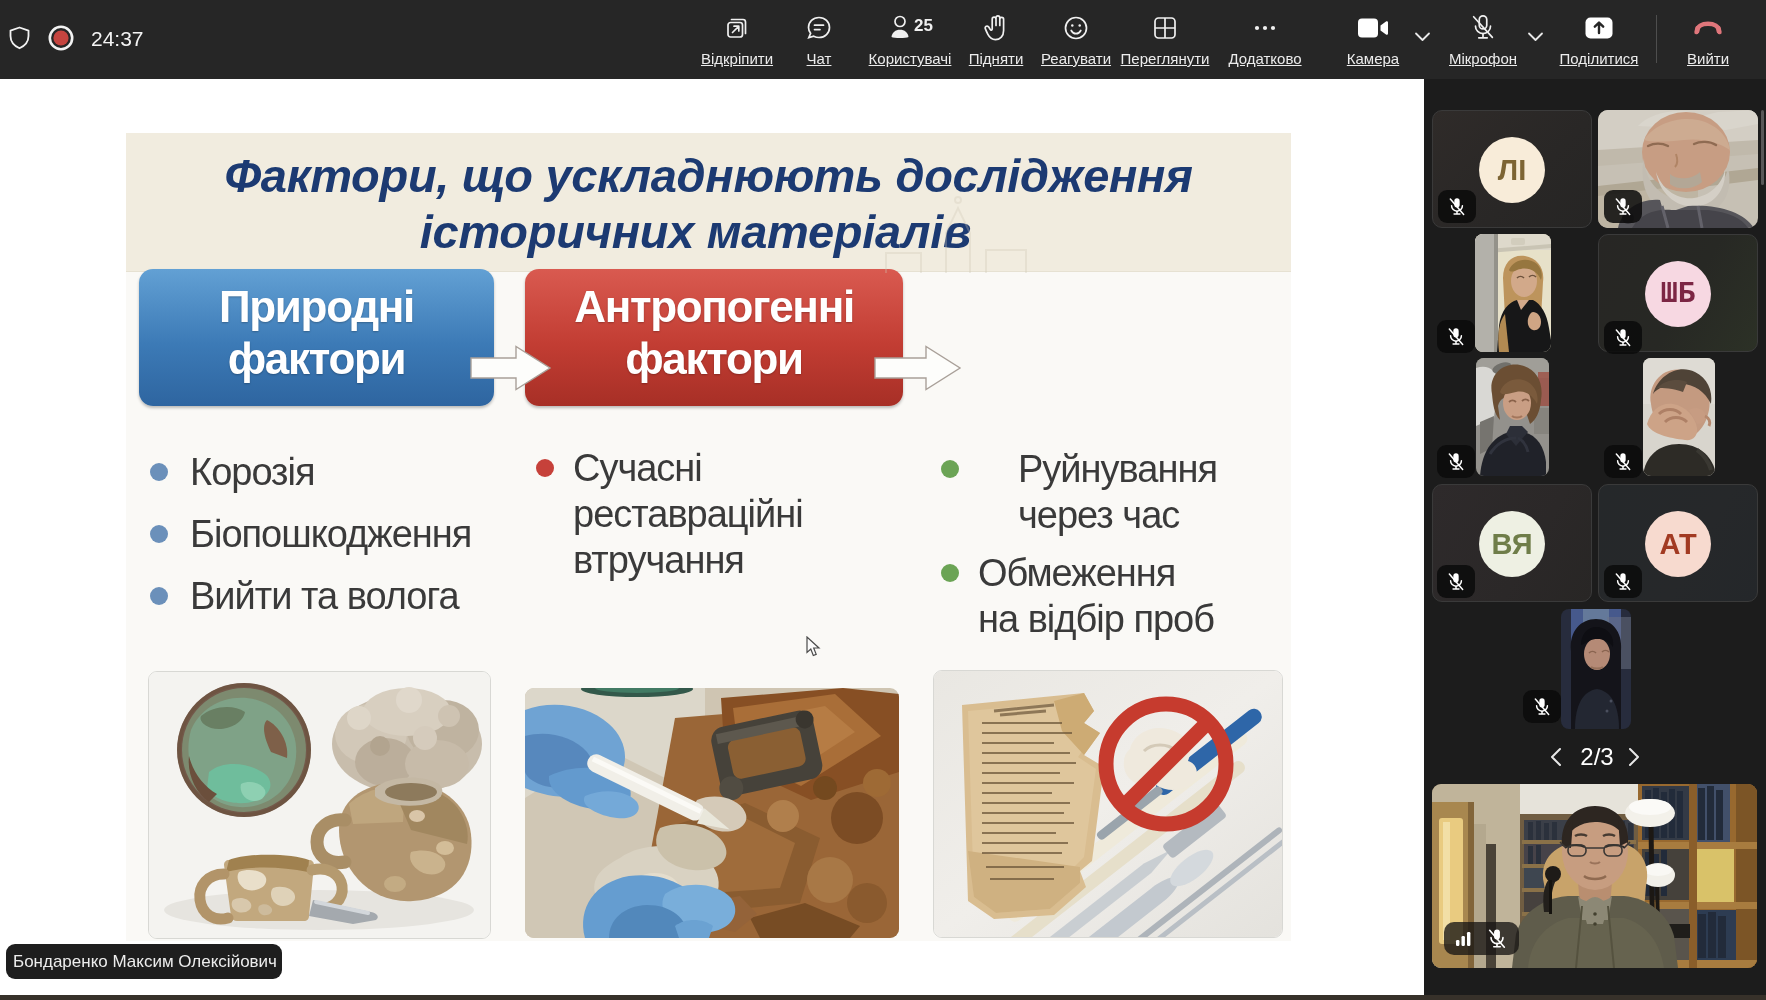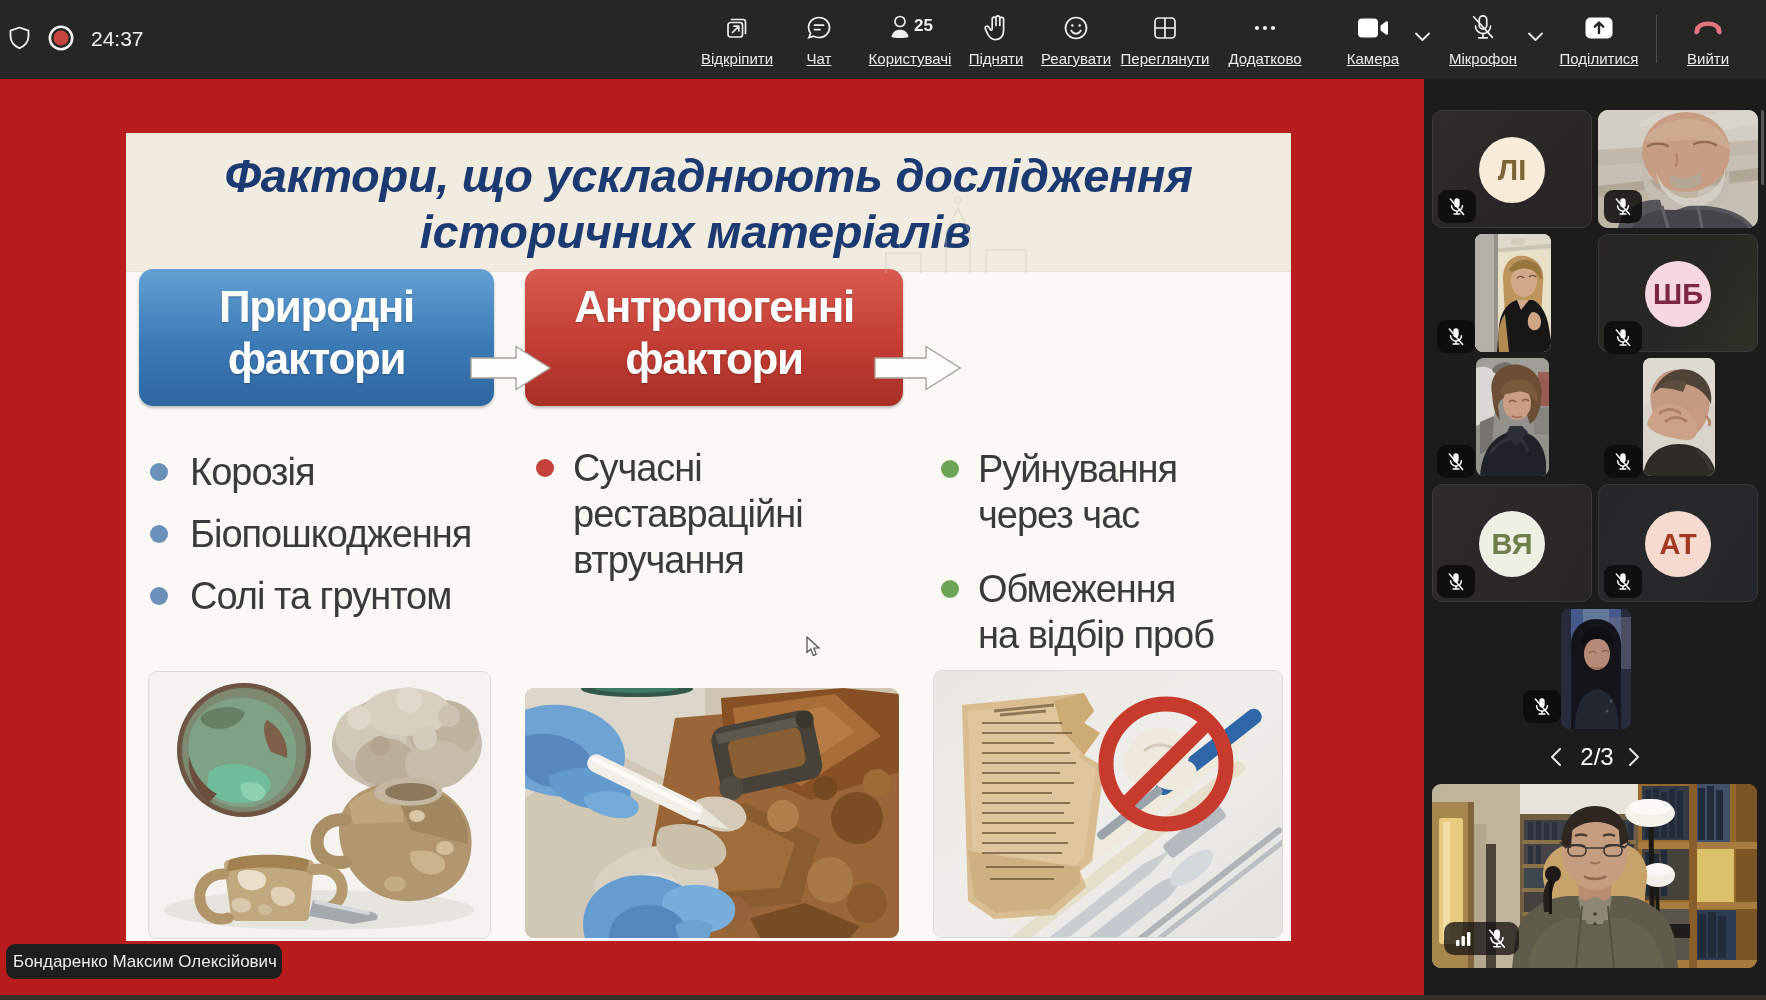--- a/index.html
+++ b/index.html
@@ -5,21 +5,21 @@
   * { margin:0; padding:0; box-sizing:border-box; }
   html,body { width:1766px; height:1000px; overflow:hidden; background:#0e0e0e;
     font-family:"Liberation Sans", sans-serif; }
   .abs { position:absolute; }
   
   #topbar { position:absolute; left:0; top:0; width:1766px; height:79px; background:#262626; }
   .tbtn { position:absolute; top:0; height:79px; color:#ececec; text-align:center; }
   .tbtn .ic { position:absolute; left:50%; transform:translateX(-50%); top:13px; height:30px; }
   .tbtn .lb { position:absolute; left:50%; transform:translateX(-50%); top:50px; font-size:15px; white-space:nowrap; color:#ececec;text-decoration:underline; }
   
-  #stage { position:absolute; left:0; top:79px; width:1424px; height:917px; background:#b91c1c; }
+  #stage { position:absolute; left:0; top:79px; width:1424px; height:917px; background:#ffffff; }
   #slide { position:absolute; left:126px; top:54px; width:1165px; height:808px; background:#faf9f6; overflow:hidden; }
   #band { position:absolute; left:0; top:0; width:1165px; height:139px; background:#f1ecdf; border-bottom:1px solid #e6e1d2; }
   #title { position:absolute; left:0; top:15px; width:1165px; text-align:center; color:#1c3a72;
     font-size:47px; line-height:56px; font-weight:bold; font-style:italic; letter-spacing:-0.3px; }
   .box { position:absolute; top:136px; height:137px; border-radius:14px; color:#fff;
     font-weight:bold; font-size:44px; letter-spacing:-1.3px; line-height:52px; text-align:center;
     display:flex; align-items:center; justify-content:center; padding-bottom:10px;
     text-shadow:0 1px 2px rgba(0,0,0,0.25); box-shadow:0 2px 3px rgba(0,0,0,0.25); }
   #box1 { left:13px;  width:355px; background:linear-gradient(#62a0d4 0%, #3c7ab6 55%, #2e65a0 100%); }
   #box2 { left:399px; width:378px; background:linear-gradient(#d95a50 0%, #c23d33 55%, #a72f26 100%); }
@@ -172,31 +172,31 @@
       <div class="bitem" style="margin-bottom:16px;">
           <span class="dot" style="background:#6b90ba; margin-right:22px;"></span>
           <span>Корозія</span>
         </div>
       <div class="bitem" style="margin-bottom:16px;">
           <span class="dot" style="background:#6b90ba; margin-right:22px;"></span>
           <span>Біопошкодження</span>
         </div>
       <div class="bitem">
           <span class="dot" style="background:#6b90ba; margin-right:22px;"></span>
-          <span>Солі та грунтом</span>
+          <span>Вийти та волога</span>
         </div>
     </div>
     <div class="blt" style="left:410px; top:312px;">
       <div class="bitem" style="margin-bottom:6px;">
           <span class="dot" style="background:#c6413a; margin-right:19px;"></span>
           <span>Сучасні<br>реставраційні<br>втручання</span>
         </div>
     </div>
     <div class="blt" style="left:815px; top:313px;">
-      <div class="bitem" style="margin-bottom:28px;">
+      <div class="bitem" style="margin-bottom:12px;gap:40px;">
           <span class="dot" style="background:#6ba455; margin-right:19px;"></span>
           <span>Руйнування<br>через час</span>
         </div>
       <div class="bitem">
           <span class="dot" style="background:#6ba455; margin-right:19px;"></span>
           <span>Обмеження<br>на відбір проб</span>
         </div>
     </div>
 
     <div class="abs" style="left:22px; top:538px; width:343px; height:268px; background:#fbfbfa; border:1px solid #d8d8d4; border-radius:9px; overflow:hidden;">
@@ -398,21 +398,21 @@
       <ellipse cx="49" cy="47" rx="13" ry="16" fill="#d2a98a"></ellipse>
       <path d="M34 36 C38 26 52 22 62 30 C66 34 68 40 66 46 C62 36 52 32 42 36 C38 38 35 38 34 36 Z" fill="#96763f"></path>
       <path d="M42 44 C44 42 47 42 49 44 M54 43 C56 41 59 41 61 43" stroke="#6d523c" stroke-width="1.6" fill="none"></path>
 
       <path d="M22 118 L24 92 C26 76 34 68 42 66 L58 66 C66 70 72 80 74 94 L76 106 L76 118 Z" fill="#171718"></path>
       <path d="M42 66 L46 76 L54 66 Z" fill="#d2a98a"></path>
       <path d="M58 78 C62 78 66 82 66 88 C66 94 62 97 58 96 C54 95 52 90 53 85 C54 81 56 78 58 78 Z" fill="#cfa584"></path>
       <path d="M24 118 C22 100 24 88 30 80 L34 118 Z" fill="#b28a52"></path>
     </svg>
   </div>
-  <div class="tile avtile" style="left:174px; top:155px; background:linear-gradient(120deg,#272624 0%, #272824 55%, #2c3126 100%);">
+  <div class="tile avtile" style="left:174px; top:155px; background:linear-gradient(120deg,#272624 0%, #272824 55%, #2c3126 100%);font-family:Liberation Mono, monospace;">
     <div class="avc" style="background:#f7d8e2; color:#7c2644;">ШБ</div>
   </div>
 
   <div class="tile" style="left:52px; top:279px; width:73px; border-radius:8px;">
     <svg width="73" height="118" viewBox="0 0 73 118">
       <rect width="73" height="118" fill="#93918c"></rect>
       <rect width="73" height="20" fill="#a09e98"></rect>
       <path d="M0 10 C12 6 20 12 22 24 L18 60 L0 68 Z" fill="#d9d8d4"></path>
       <path d="M4 64 L18 58 L16 90 L4 96 Z" fill="#76746f"></path>
       <ellipse cx="26" cy="10" rx="10" ry="5" fill="#71706b" transform="rotate(-18 26 10)"></ellipse>

